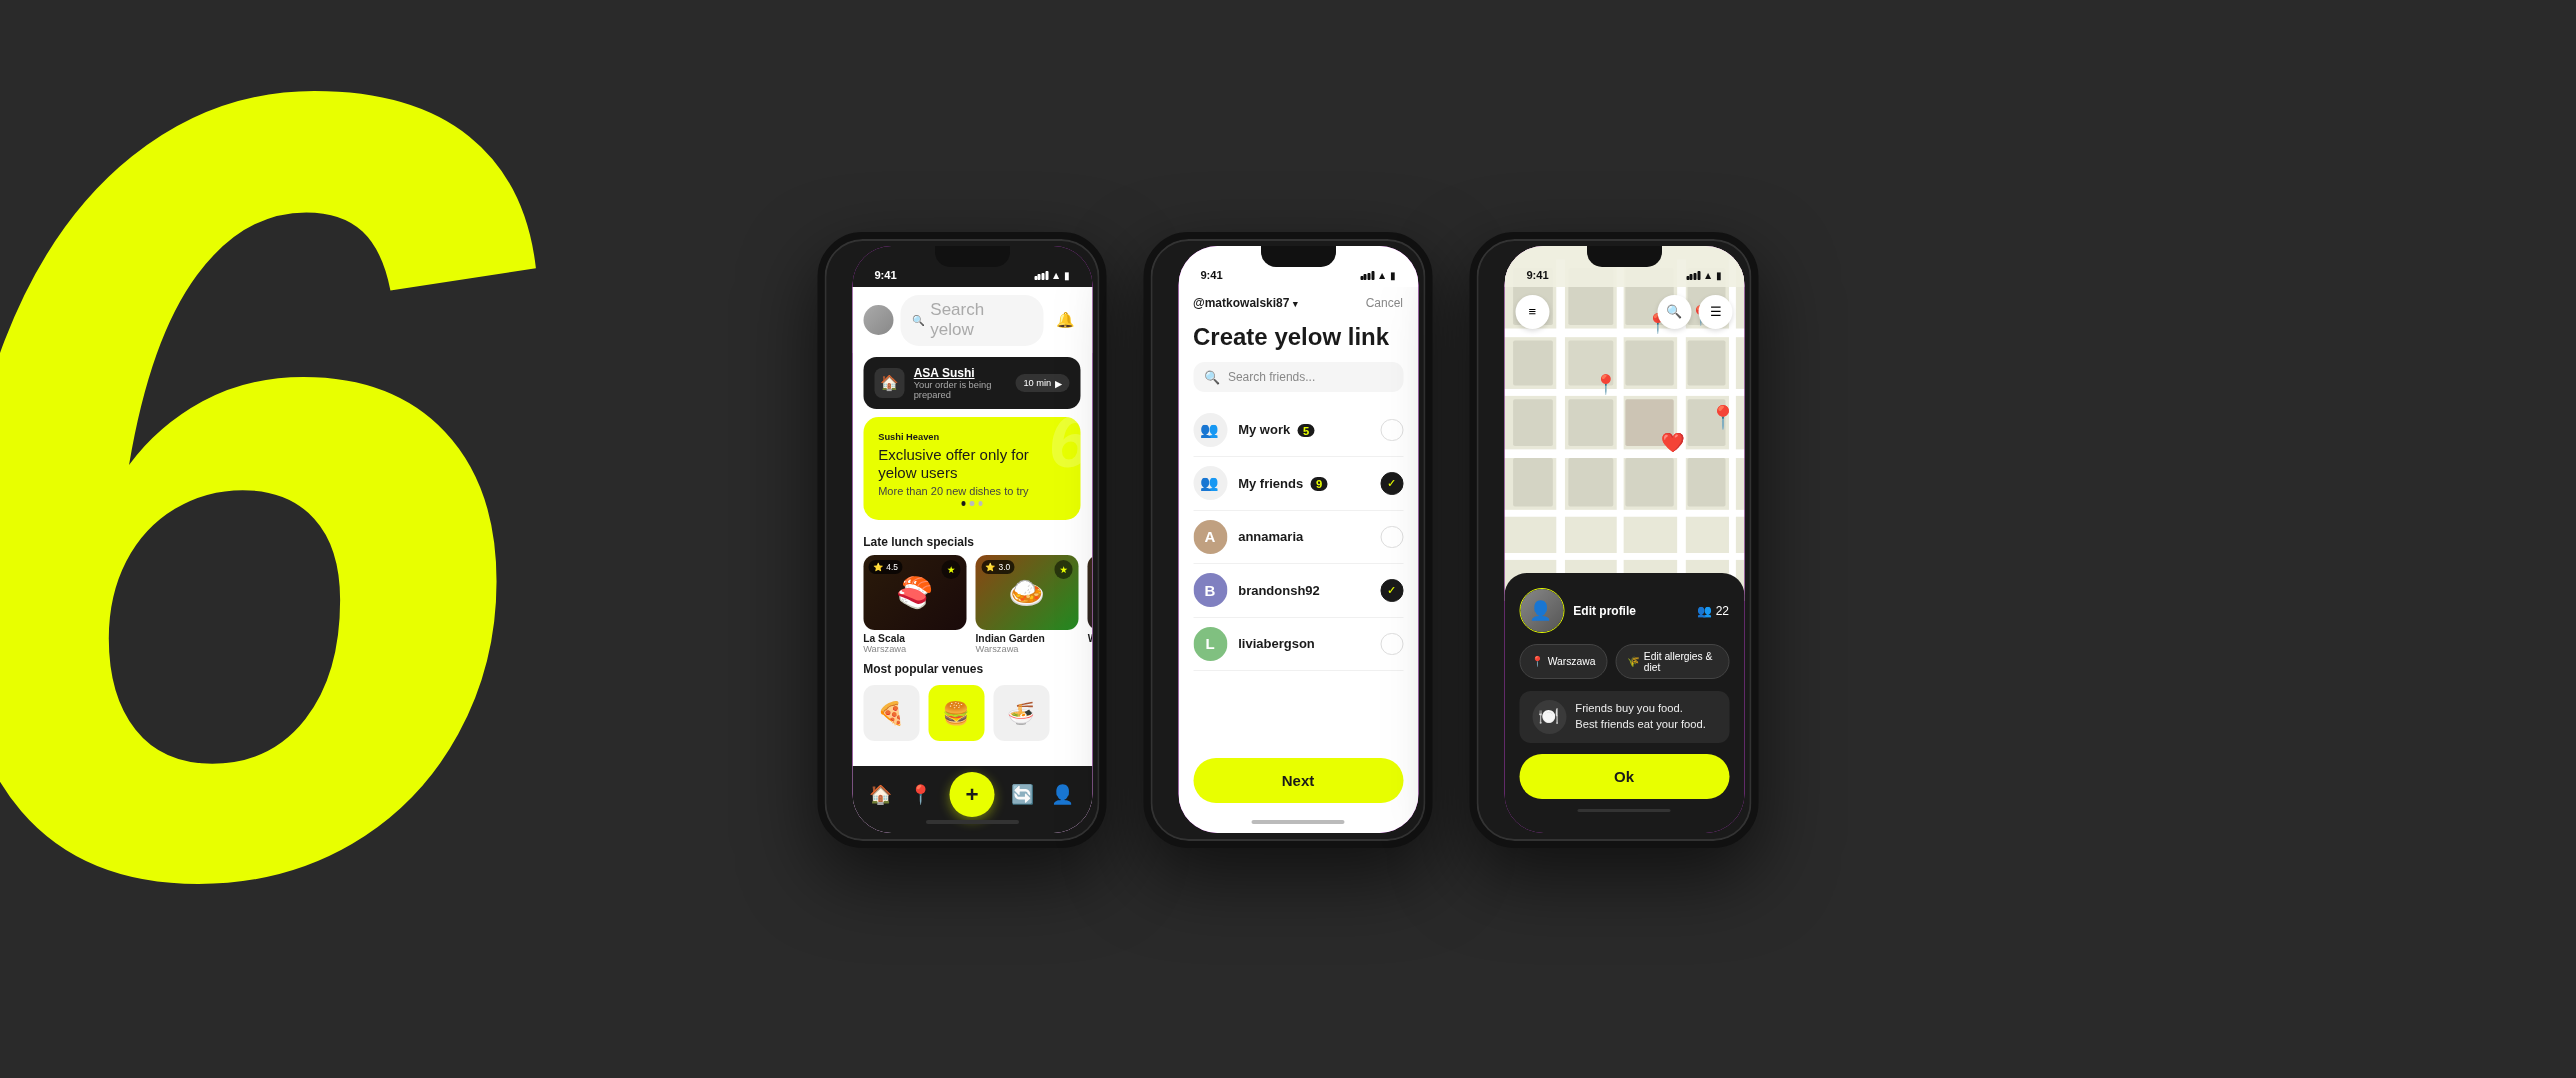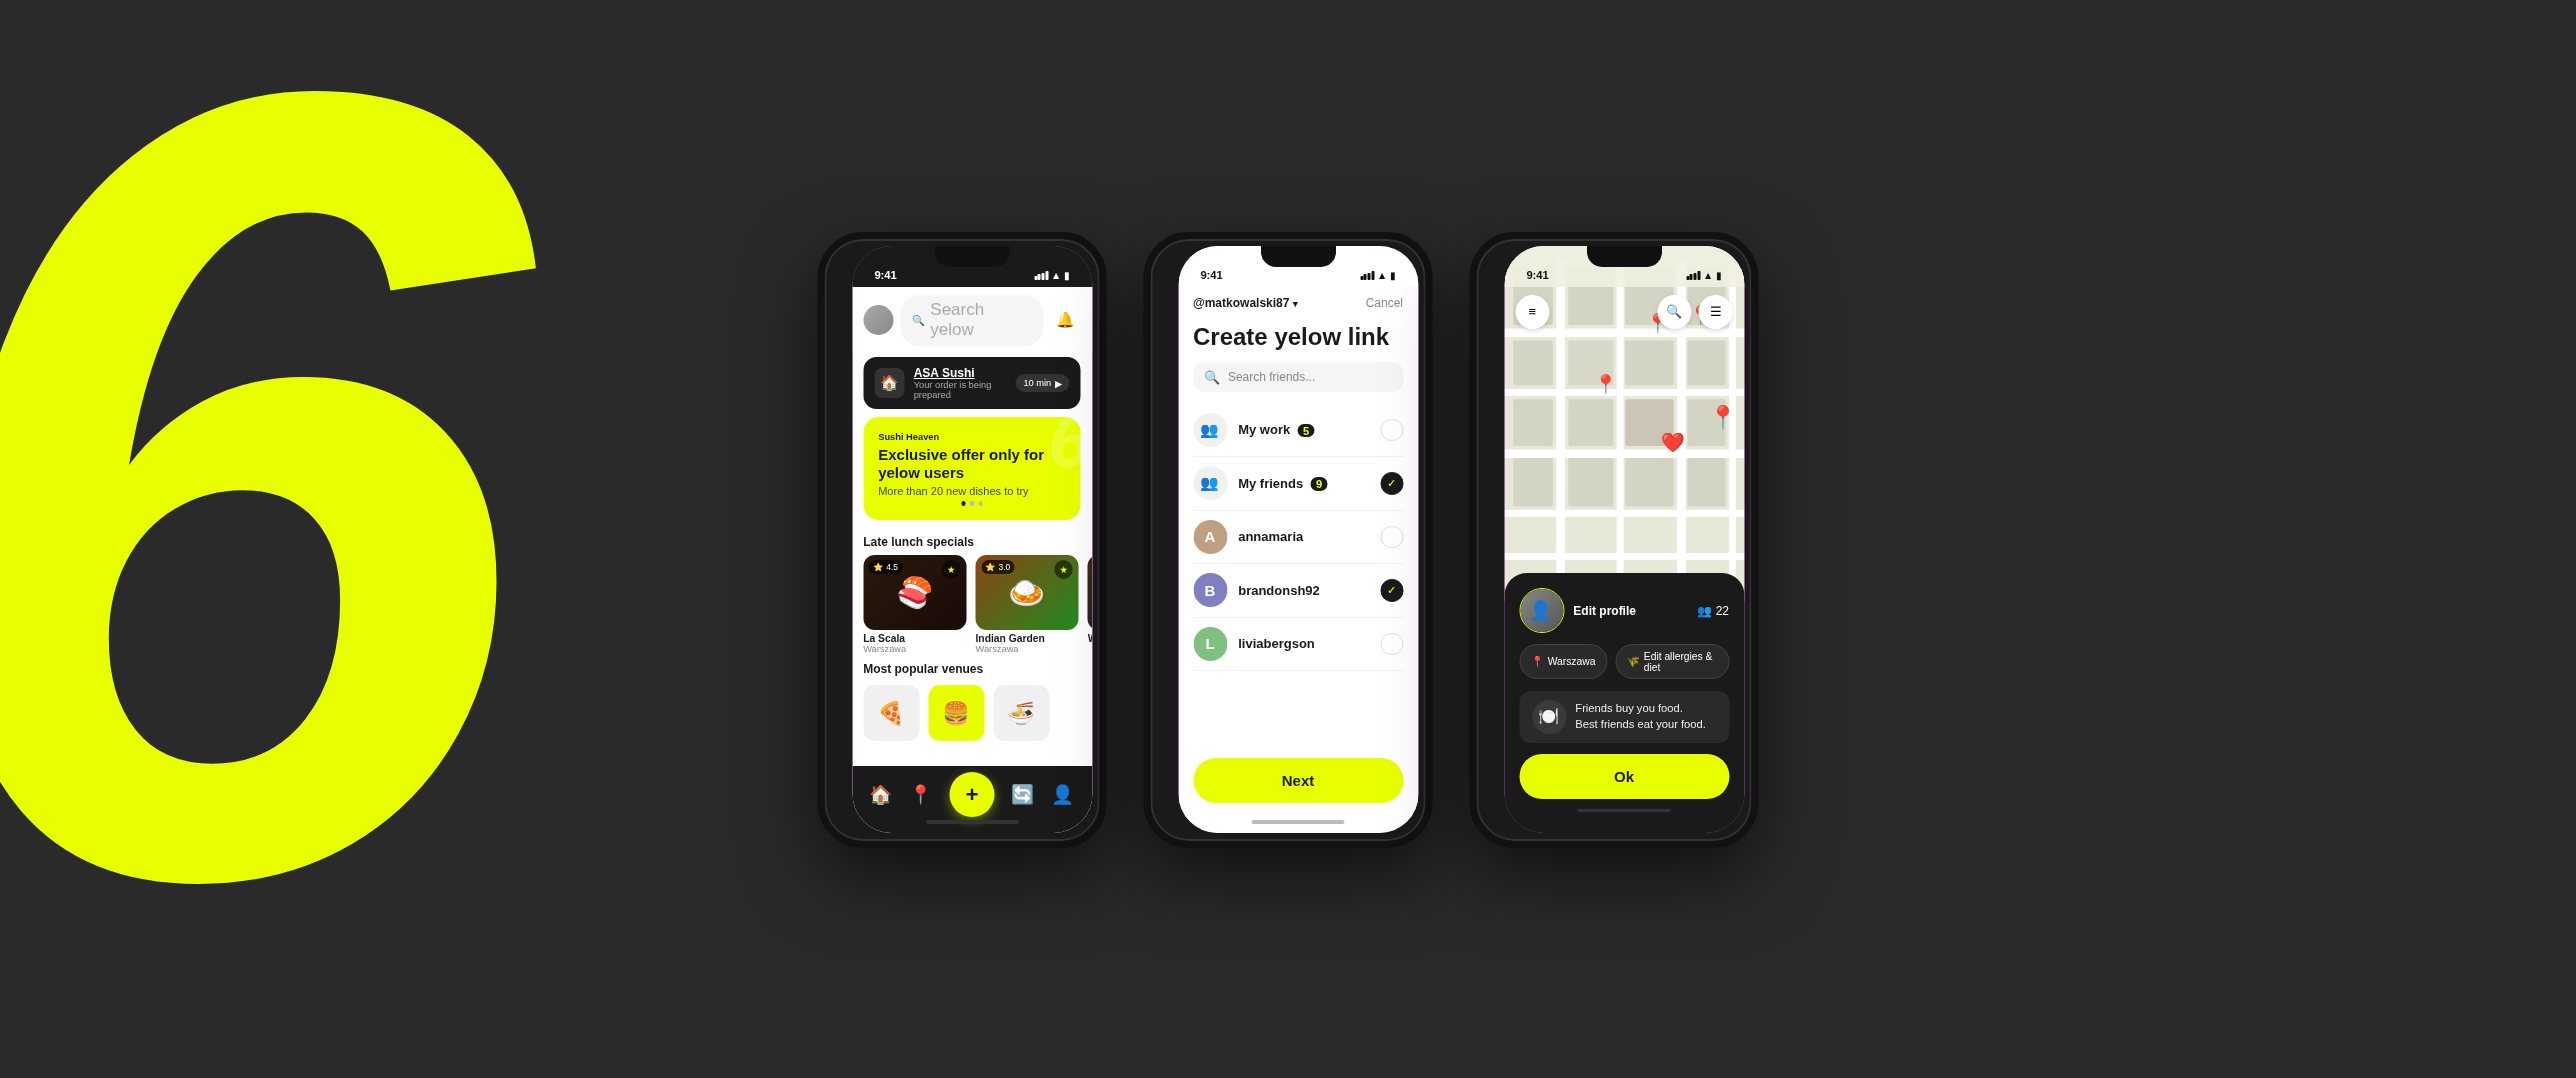--- a/index.html
+++ b/index.html
@@ -156,21 +156,21 @@
 
     .promo-tag {
       font-size: 9.3px;
       color: #1a1a1a;
       font-weight: 600;
       margin-bottom: 3.7px;
     }
 
     .promo-title {
       font-size: 15px;
-      font-weight: 700;
+      font-weight: 400;
       color: #1a1a1a;
       line-height: 1.2;
       margin-bottom: 3.7px;
     }
 
     .promo-sub {
       font-size: 11px;
       color: #444;
     }
 

